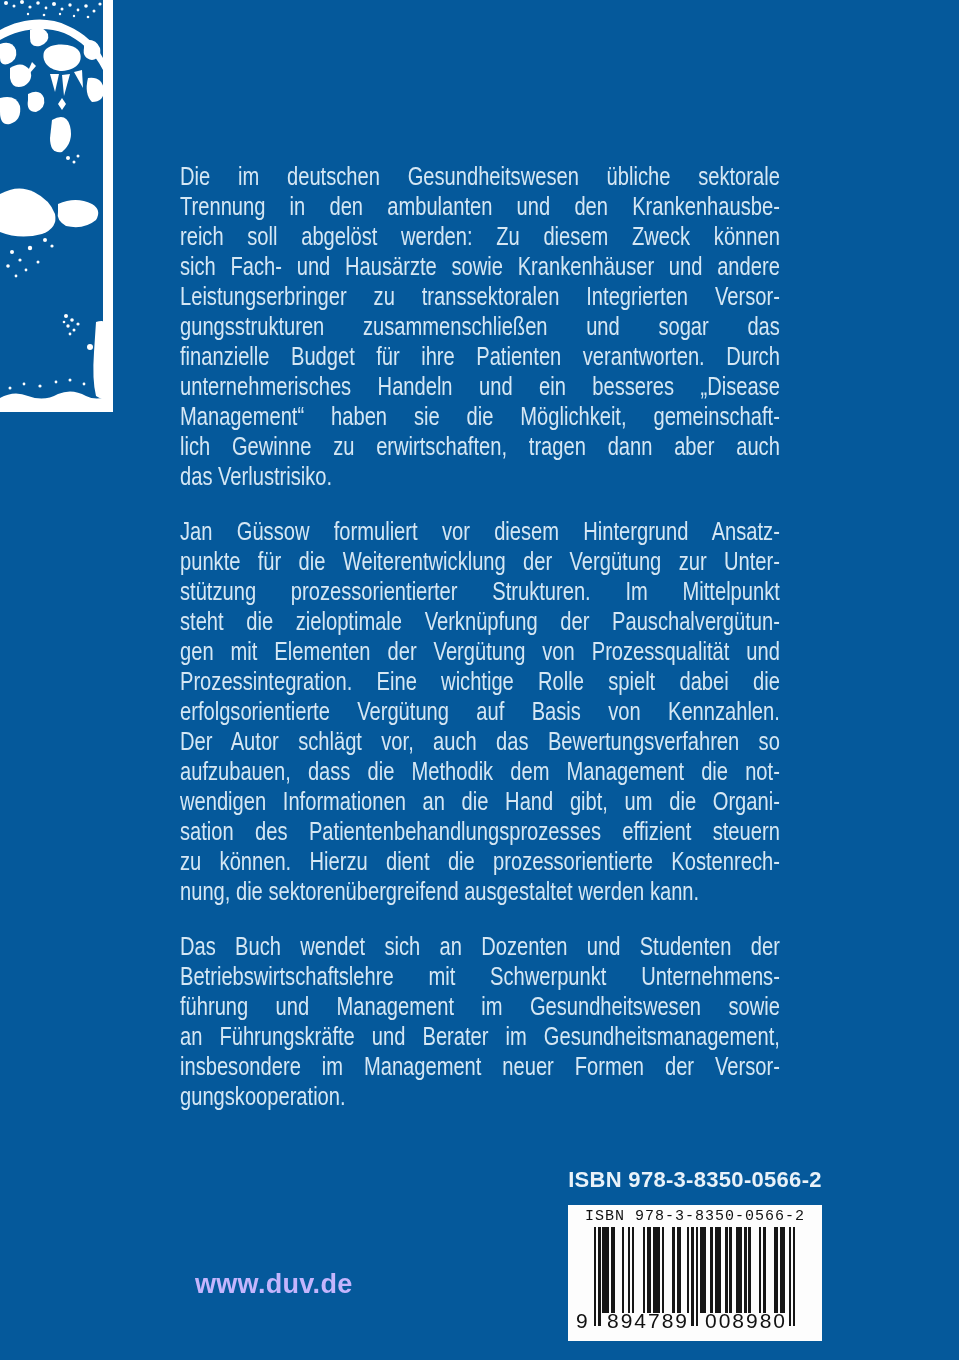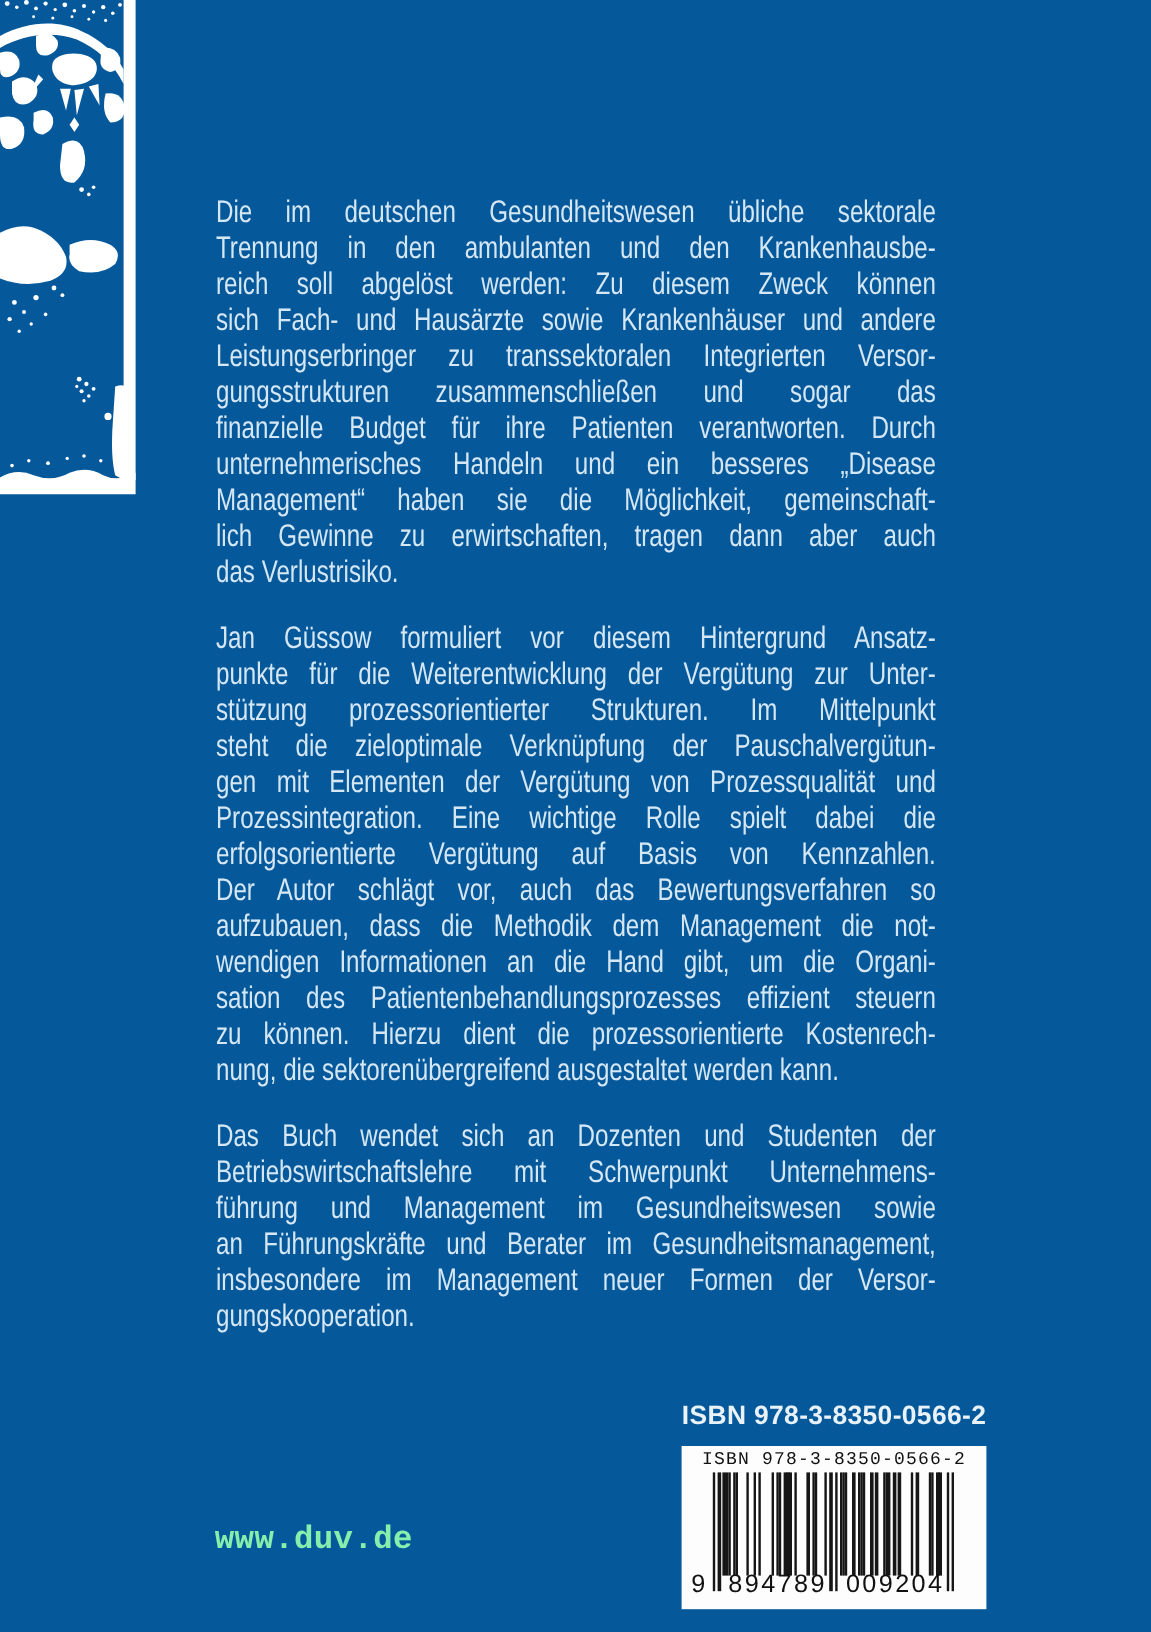--- a/index.html
+++ b/index.html
@@ -42,22 +42,22 @@
   .bc-bars { position:absolute; left:26px; top:22px; width:201px; height:100px; }
   .bar { position:absolute; top:0; height:86px; background:#161616; }
   .bar.guard { height:99px; }
   .bc-digits { position:absolute; left:0; top:104px; width:254px; height:28px; color:#111; font-size:21px; }
   .bc-digits .d-first { position:absolute; left:8px; }
   .bc-digits .d-left  { position:absolute; left:36px;  width:88px; text-align:center; letter-spacing:2px; }
   .bc-digits .d-right { position:absolute; left:132px; width:92px; text-align:center; letter-spacing:2px; }
 
   
   .duv {
-    position:absolute; left:179px; top:1269px;
-    font-size:27px; font-weight:bold; color:#86efac; letter-spacing:0.3px;font-family:Liberation Mono, monospace;
+    position:absolute; left:195px; top:1269px;
+    font-size:27px; font-weight:bold; color:#c4b5fd; letter-spacing:0.3px;
   }
 </style>
 </head>
 <body>
 
 <svg class="globe" width="115" height="412" viewBox="0 0 115 412" xmlns="http://www.w3.org/2000/svg" fill="#ffffff">
 
   <rect x="103" y="0" width="10" height="400"></rect>
 
   <g>
@@ -227,17 +227,17 @@
       <div class="bar" style="left: 179.842px; width: 2.36579px;"></div>
       <div class="bar" style="left: 181.958px; width: 2.36579px;"></div>
       <div class="bar" style="left: 186.189px; width: 2.36579px;"></div>
       <div class="bar" style="left: 188.305px; width: 2.36579px;"></div>
       <div class="bar guard" style="left: 194.653px; width: 2.36579px;"></div>
       <div class="bar guard" style="left: 198.884px; width: 2.36579px;"></div>
     </div>
   <div class="bc-digits">
     <span class="d-first">9</span>
     <span class="d-left">894789</span>
-    <span class="d-right">009204</span>
+    <span class="d-right">008980</span>
   </div>
 </div>
 
 <div class="duv">www.duv.de</div>
 
 </body></html>

